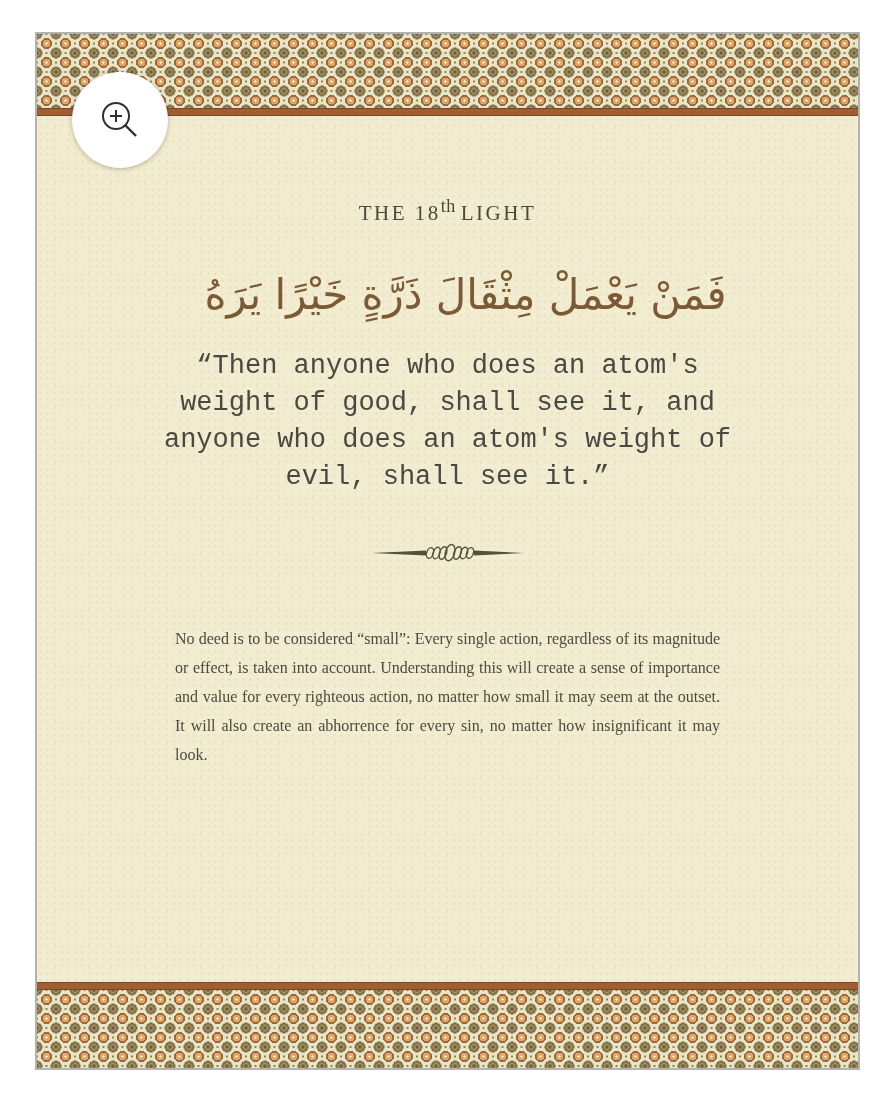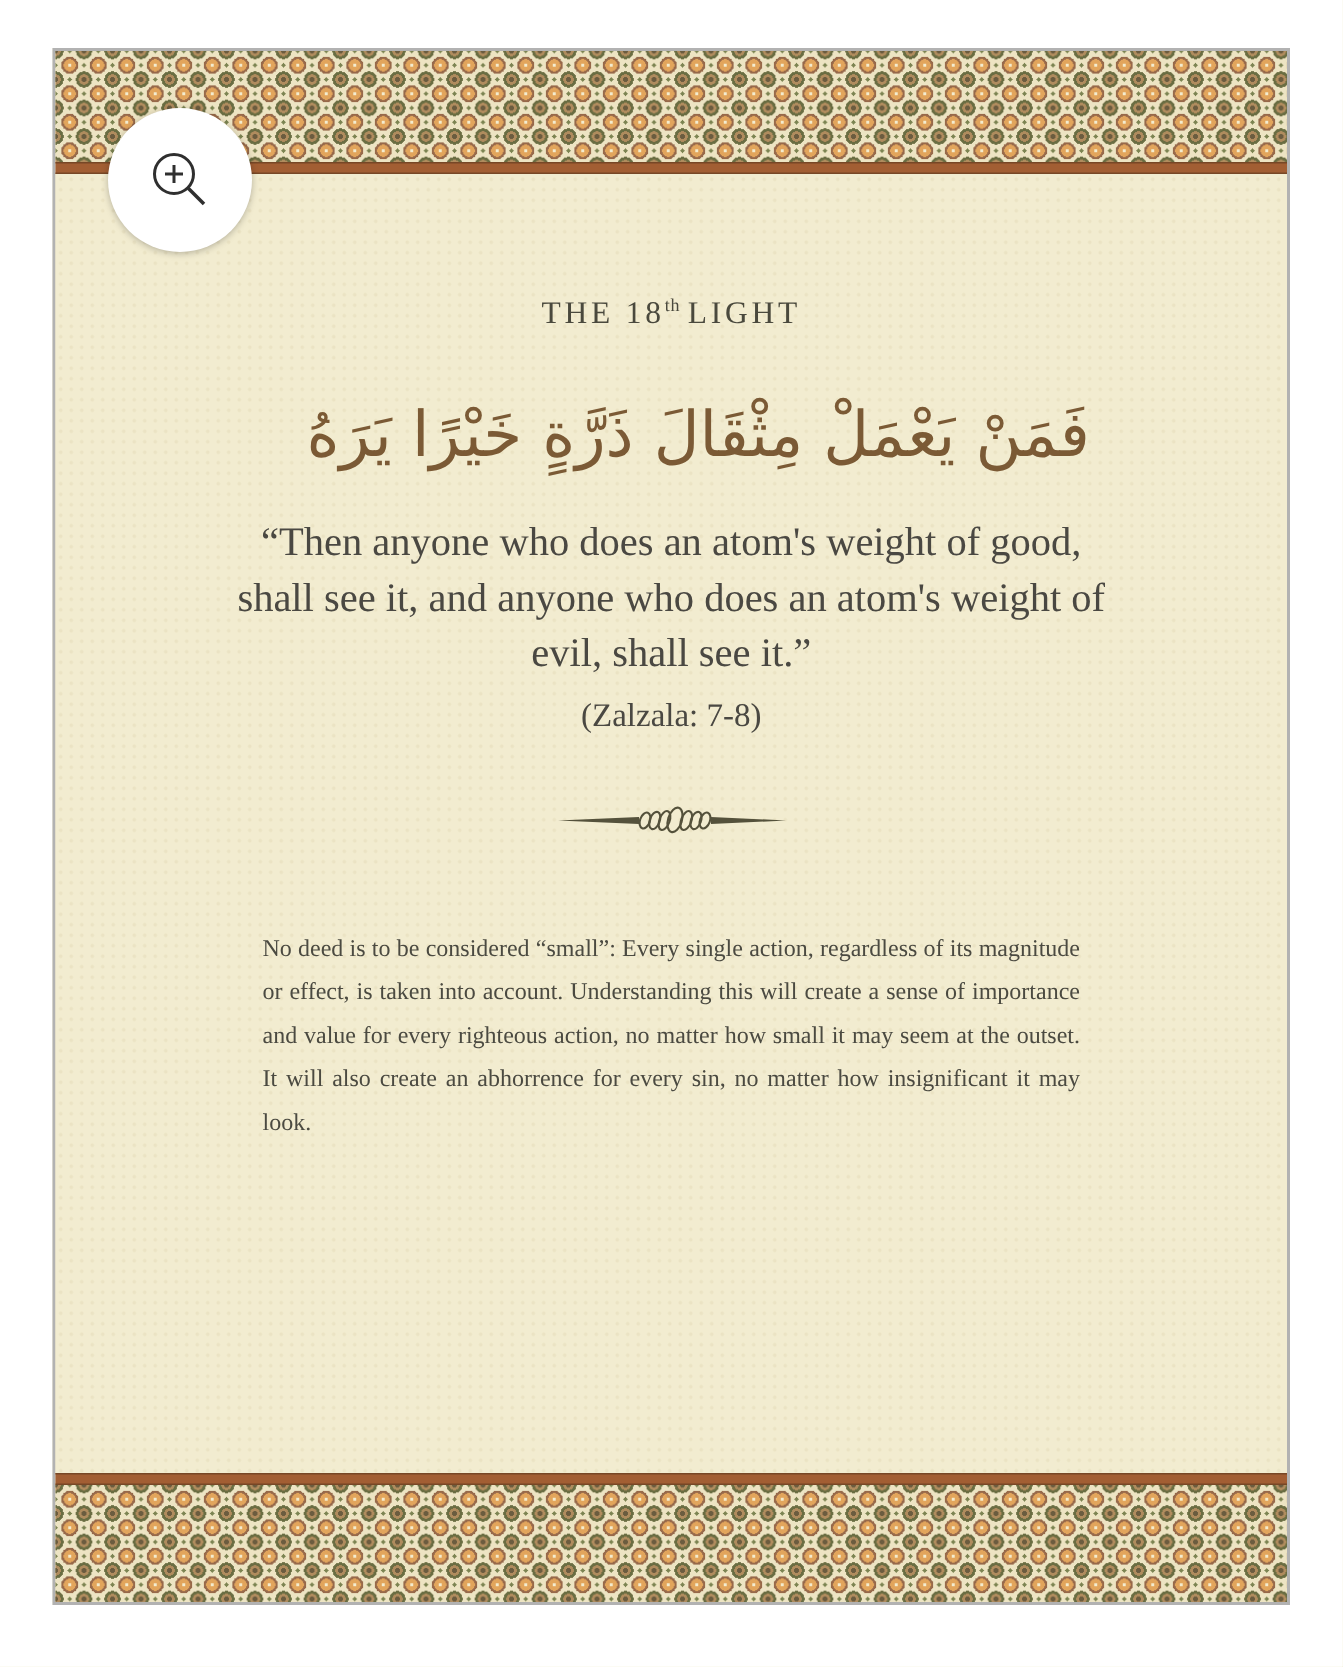--- a/index.html
+++ b/index.html
@@ -54,21 +54,21 @@
     background-size: 7px 7px;
   }
 
   .heading {
     margin-top: 80px;
     font-size: 21px;
     letter-spacing: 2.5px;
     color: #4a493d;
   }
   .heading .ord {
-    font-size: 12px;
+    font-size: 18px;
     letter-spacing: 0.5px;
     text-transform: lowercase;
     text-align: right;
   }
   .heading .post { margin-left: 5px; }
 
   .arabic {
     margin-top: 26px;
     direction: rtl;
     font-family: "DejaVu Sans", sans-serif;
@@ -77,20 +77,21 @@
     color: #7b5a35;
     margin-left: 36px;
   }
 
   .translation {
     margin: 10px auto 0 auto;
     max-width: 600px;
     font-size: 27px;
     line-height: 37px;
     color: #4a4842;
+    font-family: Liberation Mono, monospace;
   }
 
   .reference {
     margin-top: 10px;
     font-size: 22px;
     color: #4a4842;
   }
 
   .divider {
     margin-top: 44px;
@@ -136,21 +137,20 @@
     <div class="heading">
       <span>THE 18</span><sup class="ord">th</sup><span class="post">LIGHT</span>
     </div>
 
     <div class="arabic">
       <div>فَمَنْ يَعْمَلْ مِثْقَالَ ذَرَّةٍ خَيْرًا يَرَهُ</div>
     </div>
 
     <div class="translation">“Then anyone who does an atom's weight of good, shall see it, and anyone who does an atom's weight of evil, shall see it.”</div>
 
-    <div class="reference">(Zalzala: 7-8)</div>
 
     <div class="divider">
       <svg width="156" height="26" viewBox="0 0 156 26">
         <g fill="none" stroke="#54513b" stroke-width="1.4">
           <ellipse cx="60" cy="13" rx="3.3" ry="5.5" transform="rotate(20 60 13)"></ellipse>
           <ellipse cx="66.5" cy="13" rx="3.3" ry="6" transform="rotate(20 66.5 13)"></ellipse>
           <ellipse cx="73" cy="13" rx="3.4" ry="6.6" transform="rotate(20 73 13)"></ellipse>
           <ellipse cx="80" cy="12.6" rx="4.6" ry="8.4" transform="rotate(17 80 12.6)"></ellipse>
           <ellipse cx="87.5" cy="13" rx="3.4" ry="6.6" transform="rotate(20 87.5 13)"></ellipse>
           <ellipse cx="94" cy="13" rx="3.3" ry="6" transform="rotate(20 94 13)"></ellipse>

